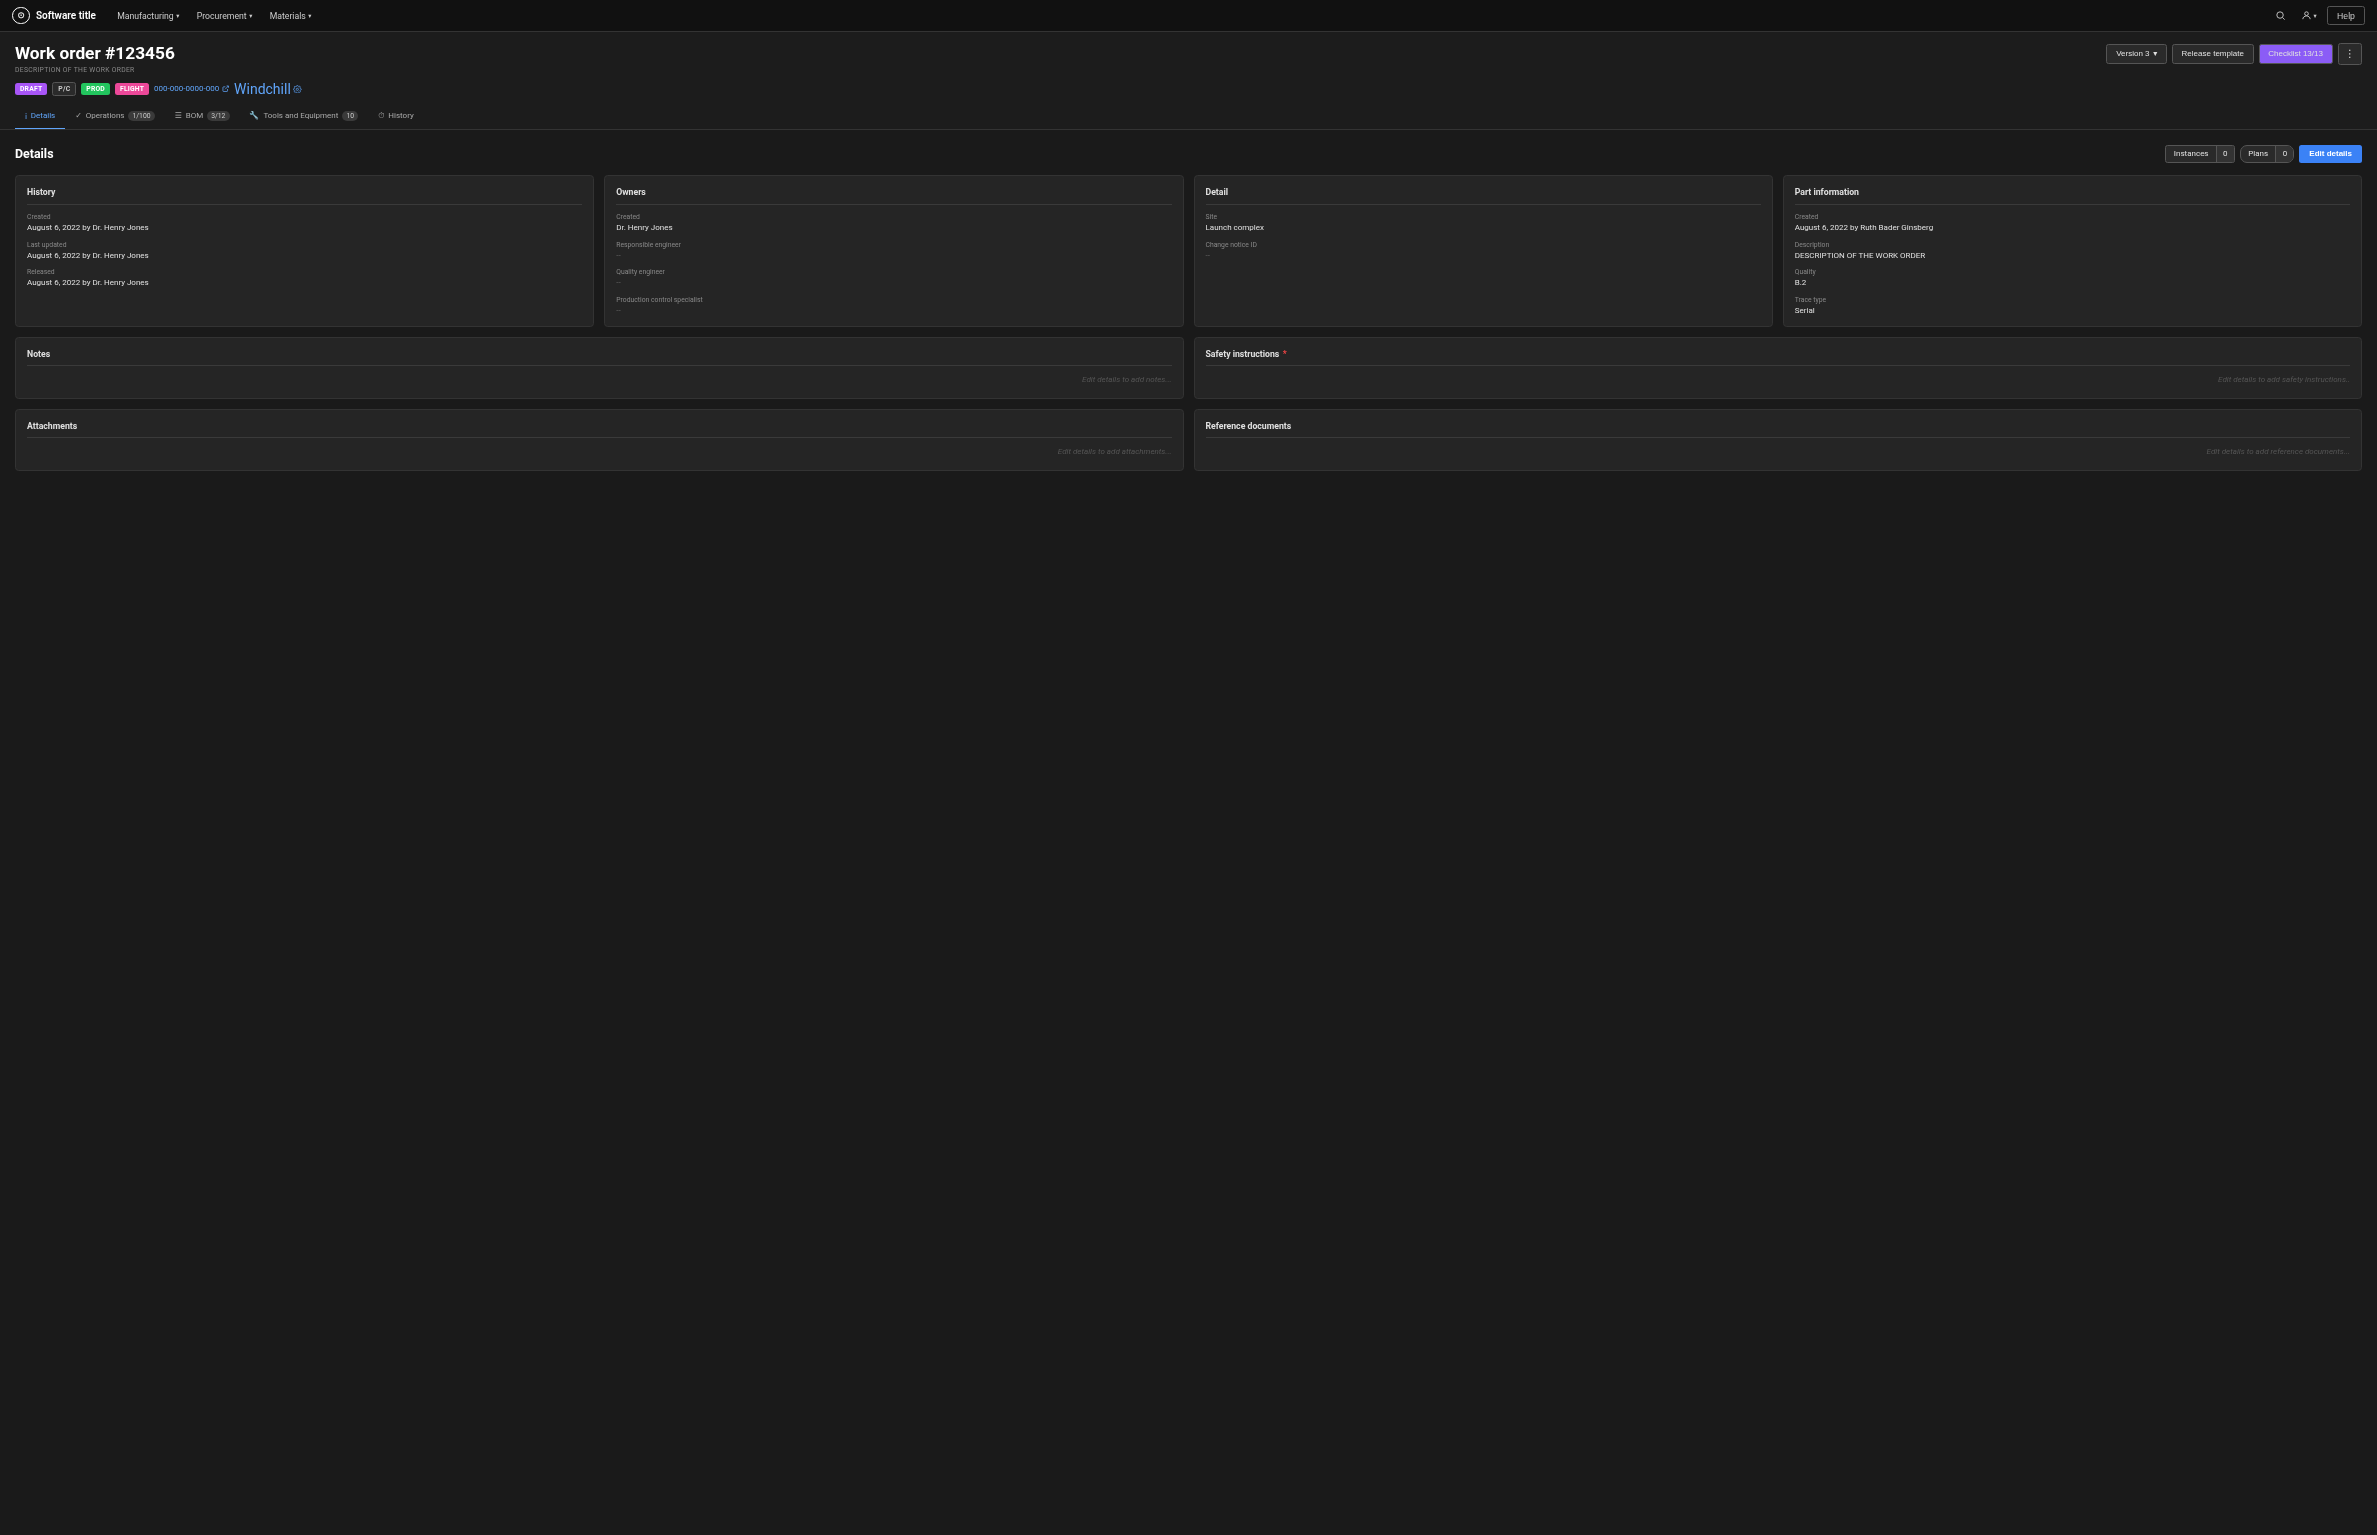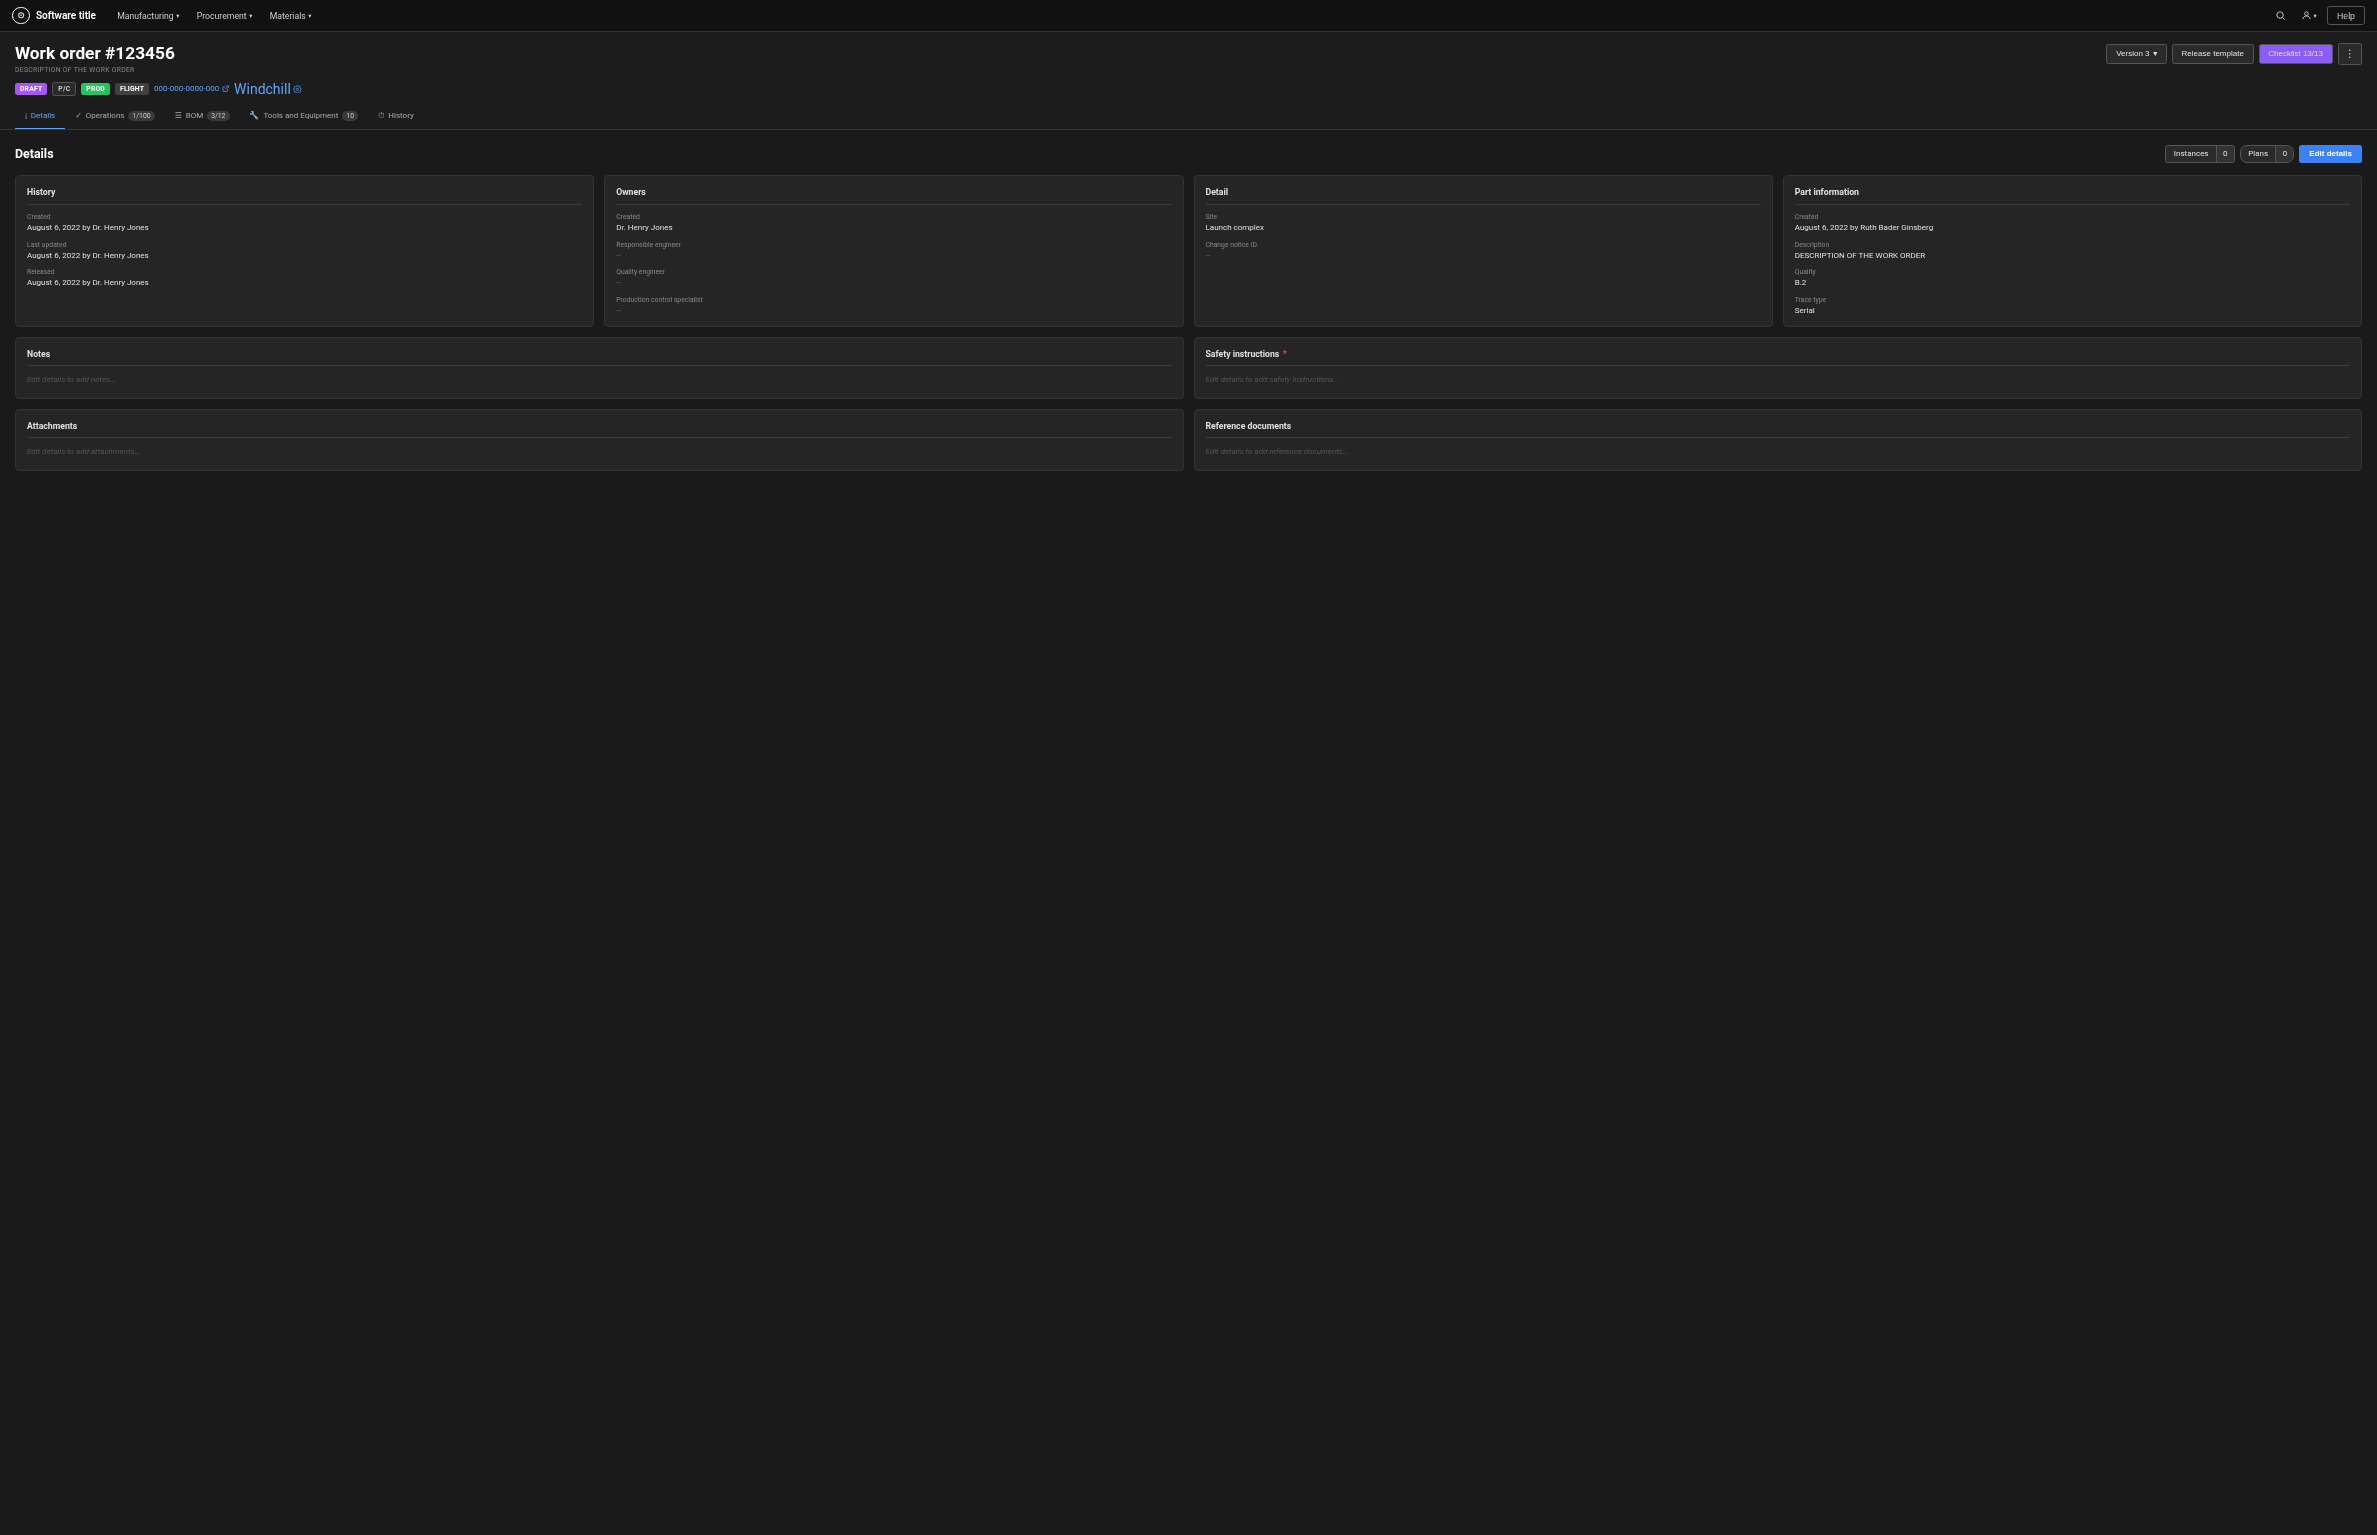--- a/index.html
+++ b/index.html
@@ -163,21 +163,21 @@
     .tag {
       padding: 1.9px 5px;
       border-radius: 2.5px;
       font-size: 6.8px;
       font-weight: 700;
       letter-spacing: 0.2px;
     }
     .tag-draft { background: #a855f7; color: #fff; }
     .tag-pc { background: #2a2a2a; border: 0.6px solid #555; color: #ccc; }
     .tag-prod { background: #22c55e; color: #fff; }
-    .tag-flight { background: #404040; color: #fff; }
+    .tag-flight { background: #ec4899; color: #fff; }
     .external-link {
       display: flex;
       align-items: center;
       gap: 2.5px;
       color: #60a5fa;
       font-size: 8px;
       cursor: pointer;
       text-decoration: none;
     }
     .windchill-link {
@@ -348,20 +348,21 @@
       border-radius: 3.7px;
       padding: 11px;
       border: 0.6px solid #333;
       min-height: 62px;
     }
     .card-placeholder {
       font-size: 8px;
       color: #555;
       font-style: italic;
       margin-top: 6.2px;
+      text-align: right;
     }
     .safety-asterisk {
       color: #ef4444;
       margin-left: 1.2px;
     }
 
     
     .attach-row {
       display: grid;
       grid-template-columns: 1fr 1fr;

